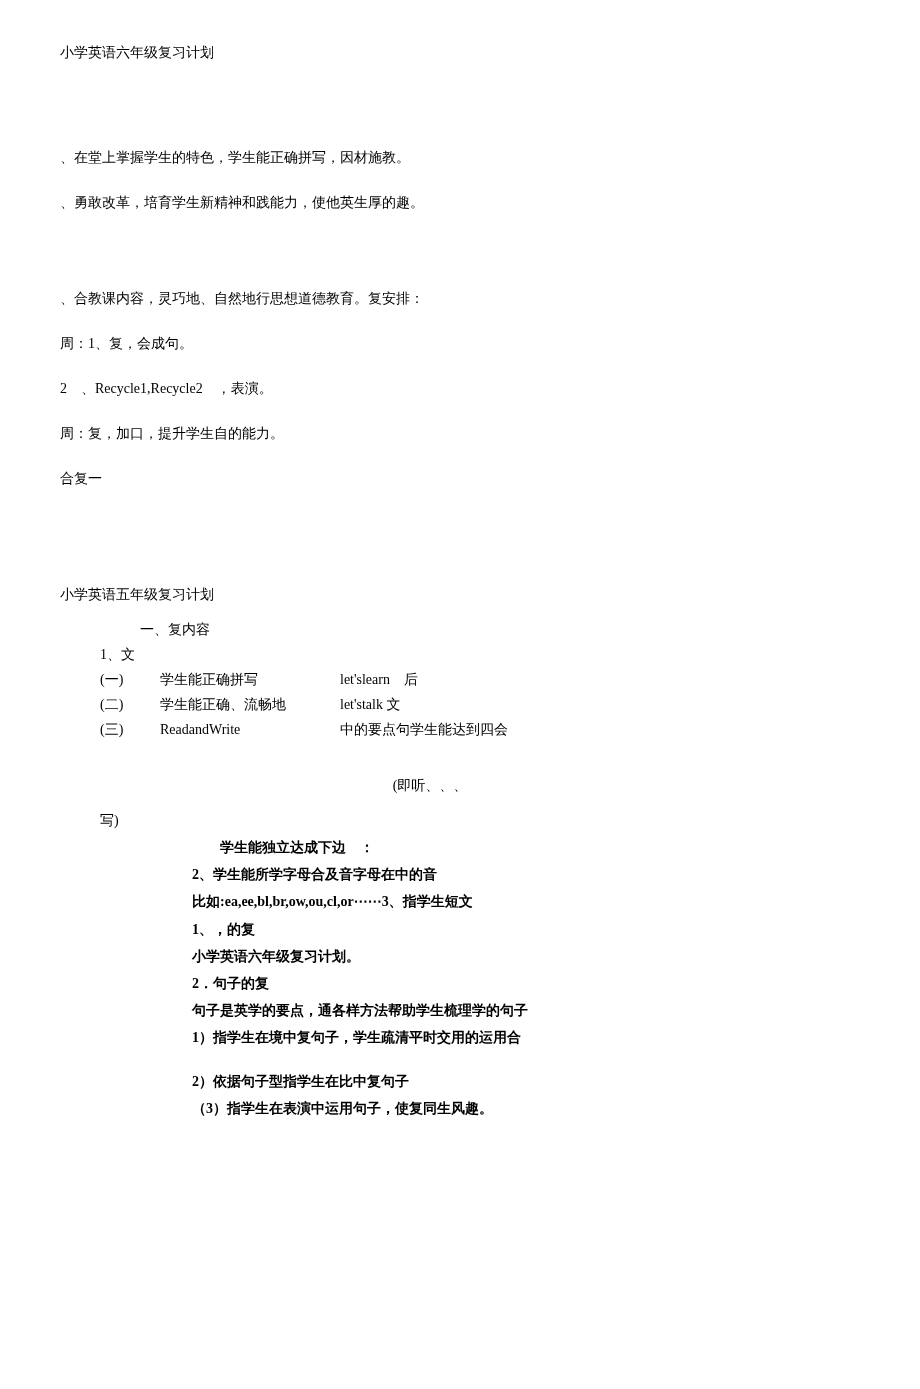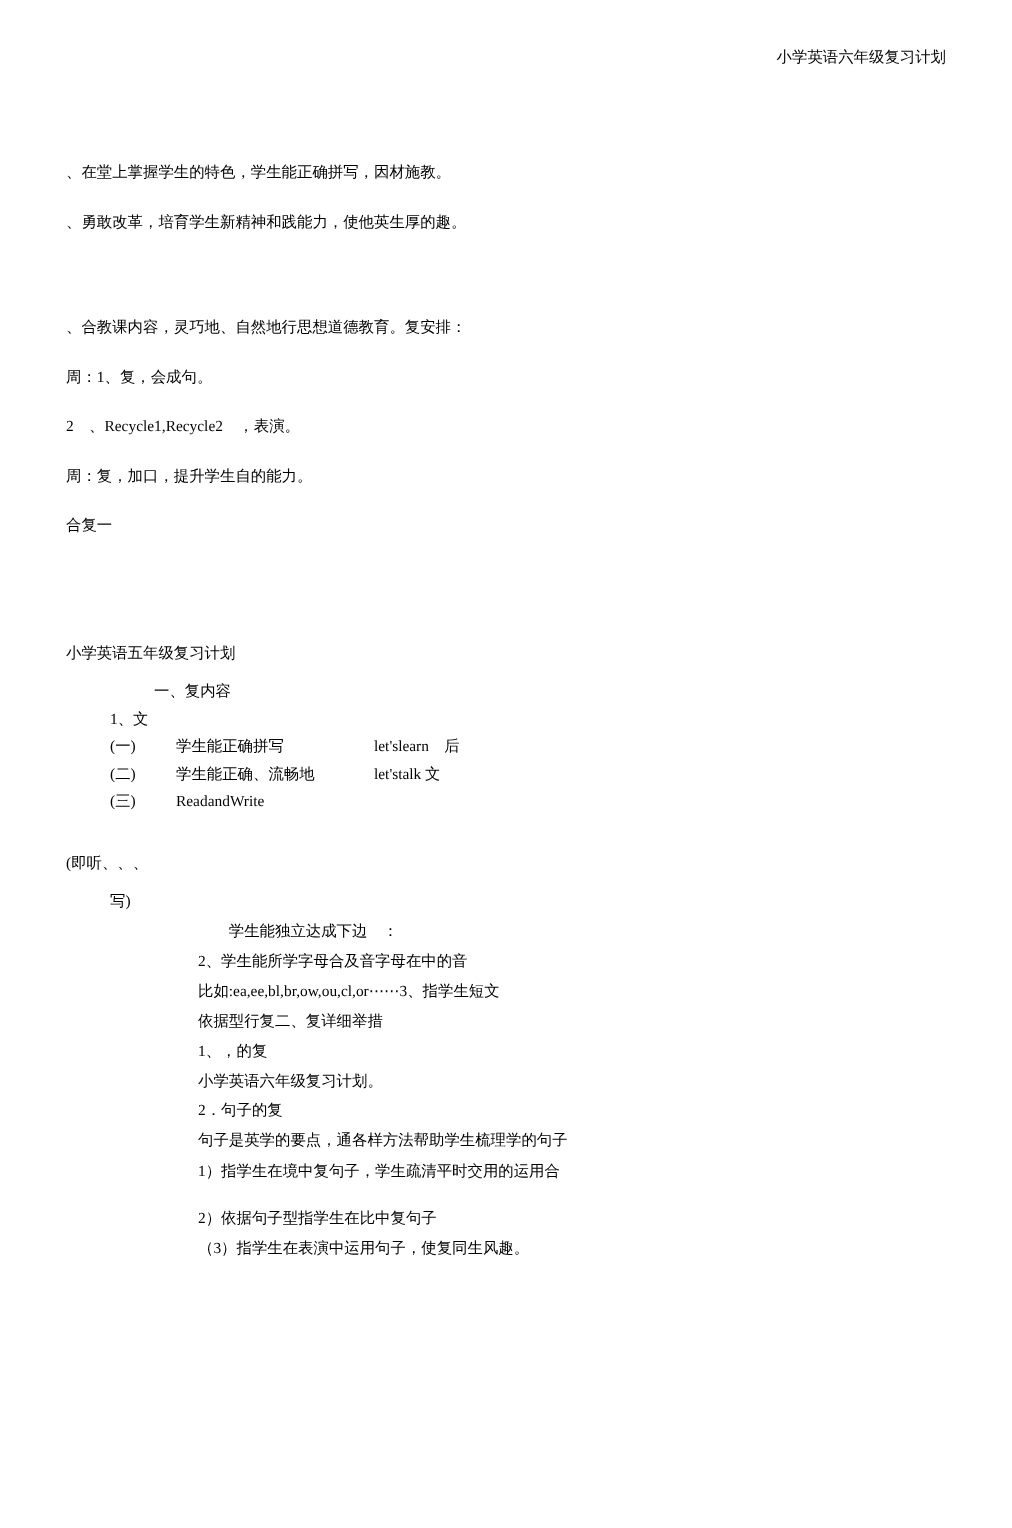--- a/index.html
+++ b/index.html
@@ -7,21 +7,21 @@
     font-size: 14px;
     line-height: 1.8;
     color: #000;
     background: #fff;
     width: 920px;
     margin: 0;
     padding: 40px 60px;
     box-sizing: border-box;
   }
   .header {
-    text-align: right;
+    text-align: left;
     margin-bottom: 80px;
     font-size: 14px;
   }
   .para {
     margin: 20px 0;
   }
   .indent1 {
     margin-left: 0;
   }
   .indent2 {
@@ -40,30 +40,31 @@
   .row .col1 {
     width: 60px;
   }
   .row .col2 {
     width: 180px;
   }
   .row .col3 {
     flex: 1;
   }
   .right-note {
-    text-align: left;
+    text-align: center;
     margin-right: 60px;
     margin-top: 30px;
     margin-bottom: 10px;
   }
   .body-block {
     margin-left: 120px;
   }
   .body-block .line {
-    margin: 2px 0;
+    margin: 2px 12px;
+    font-weight: bold;
   }
   .small-indent {
     margin-left: 40px;
   }
   .gap {
     height: 30px;
   }
 </style>
 </head>
 <body>
@@ -99,31 +100,31 @@
   <div class="col3">let'slearn　后</div>
 </div>
 <div class="row">
   <div class="col1">(二)</div>
   <div class="col2">学生能正确、流畅地</div>
   <div class="col3">let'stalk 文</div>
 </div>
 <div class="row">
   <div class="col1">(三)</div>
   <div class="col2">ReadandWrite</div>
+  <div class="col3">中的要点句学生能达到四会</div>
 </div>
 
 <div class="right-note">(即听、、、</div>
 
 <div class="small-indent">写)</div>
 
 <div class="body-block">
   <div class="line">　　学生能独立达成下边　：</div>
   <div class="line">2、学生能所学字母合及音字母在中的音</div>
   <div class="line">比如:ea,ee,bl,br,ow,ou,cl,or⋯⋯3、指学生短文</div>
-  <div class="line">依据型行复二、复详细举措</div>
   <div class="line">1、，的复</div>
   <div class="line">小学英语六年级复习计划。</div>
   <div class="line">2．句子的复</div>
   <div class="line">句子是英学的要点，通各样方法帮助学生梳理学的句子</div>
   <div class="line">1）指学生在境中复句子，学生疏清平时交用的运用合</div>
   <div style="height:14px"></div>
   <div class="line">2）依据句子型指学生在比中复句子</div>
   <div class="line">（3）指学生在表演中运用句子，使复同生风趣。</div>
 </div>
 

